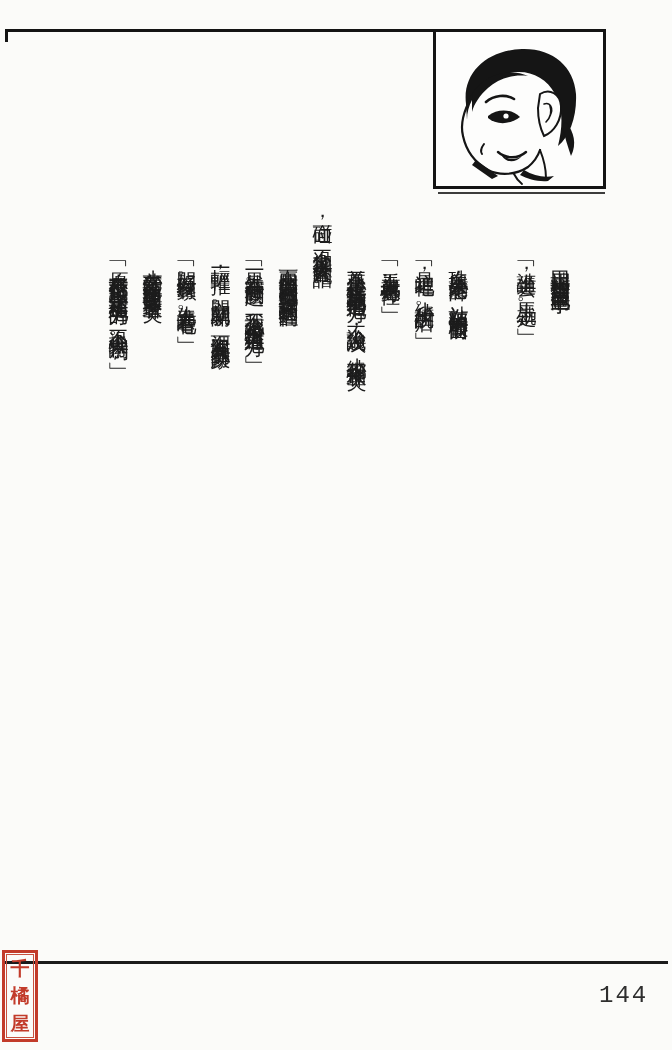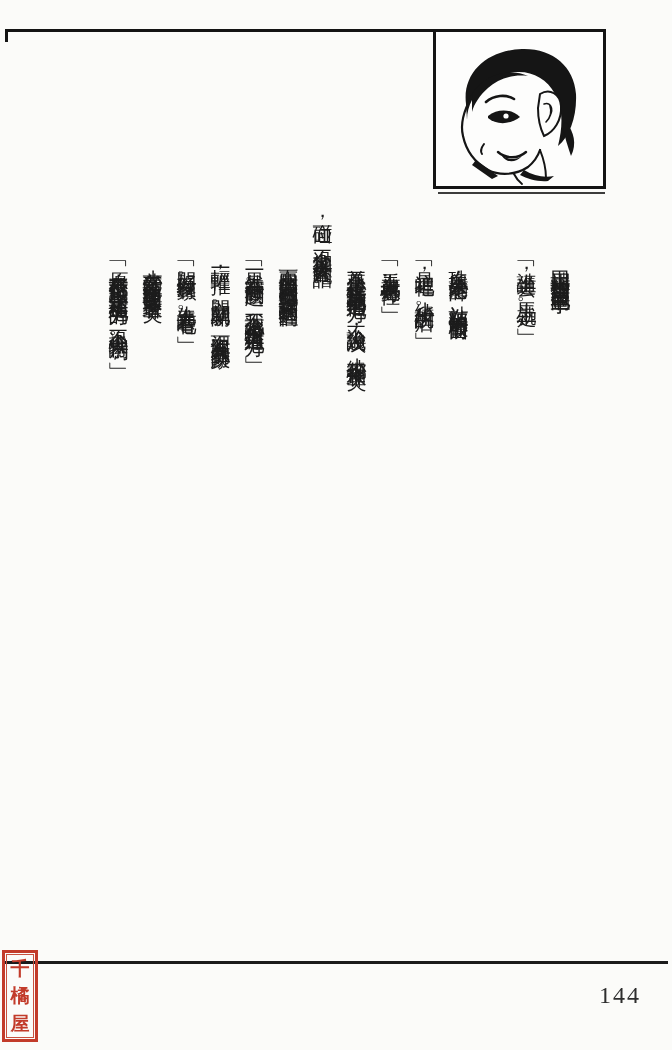--- a/index.html
+++ b/index.html
@@ -28,21 +28,21 @@
     font-family:"DejaVu Sans",sans-serif;
   }
   .text-block p{margin:0;padding:0;white-space:nowrap;}
   .text-block p.indent{text-indent:46px;}
   .text-block p.blank{width:34px;}
   
   .bottom-rule{position:absolute;left:2px;top:961px;width:666px;height:3px;background:#1b1b1b;}
   
   .page-number{
     position:absolute;left:599px;top:982px;
-    font-family:Liberation Serif, serif;
+    font-family:Liberation Mono, monospace;
     font-size:24px;letter-spacing:2px;color:#2e2e2e;
   }
   
   .seal{
     position:absolute;left:2px;top:950px;width:36px;height:92px;
     border:3px solid #c23b2a;box-sizing:border-box;
     display:flex;align-items:center;justify-content:center;z-index:5;
   }
   .seal-inner{
     width:26px;height:82px;border:1px solid #c8513f;

